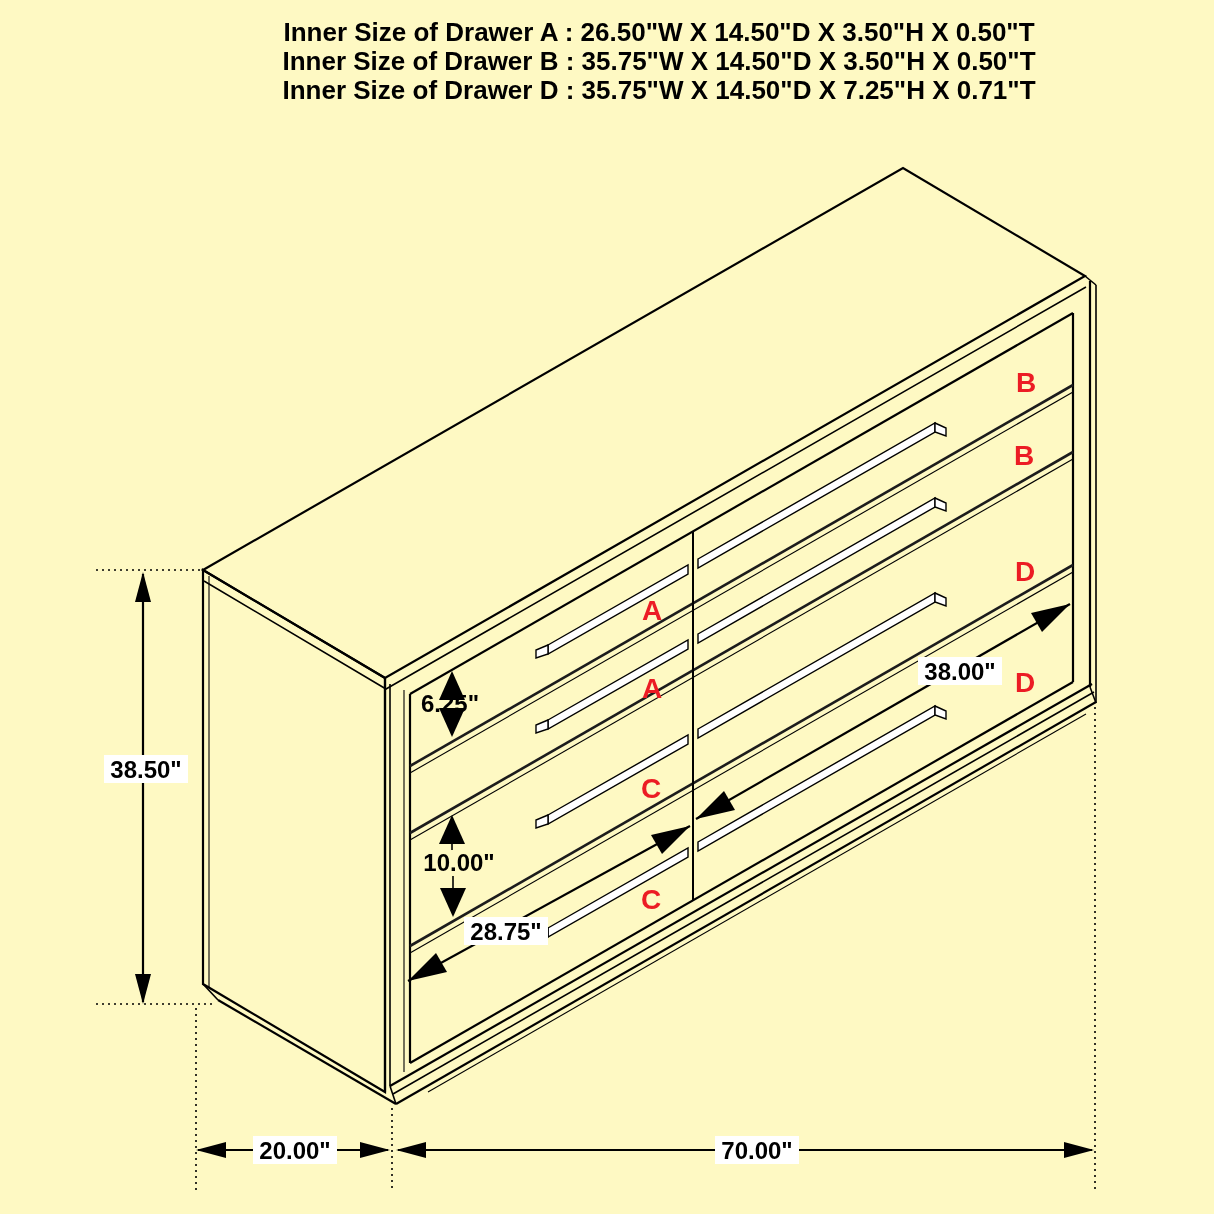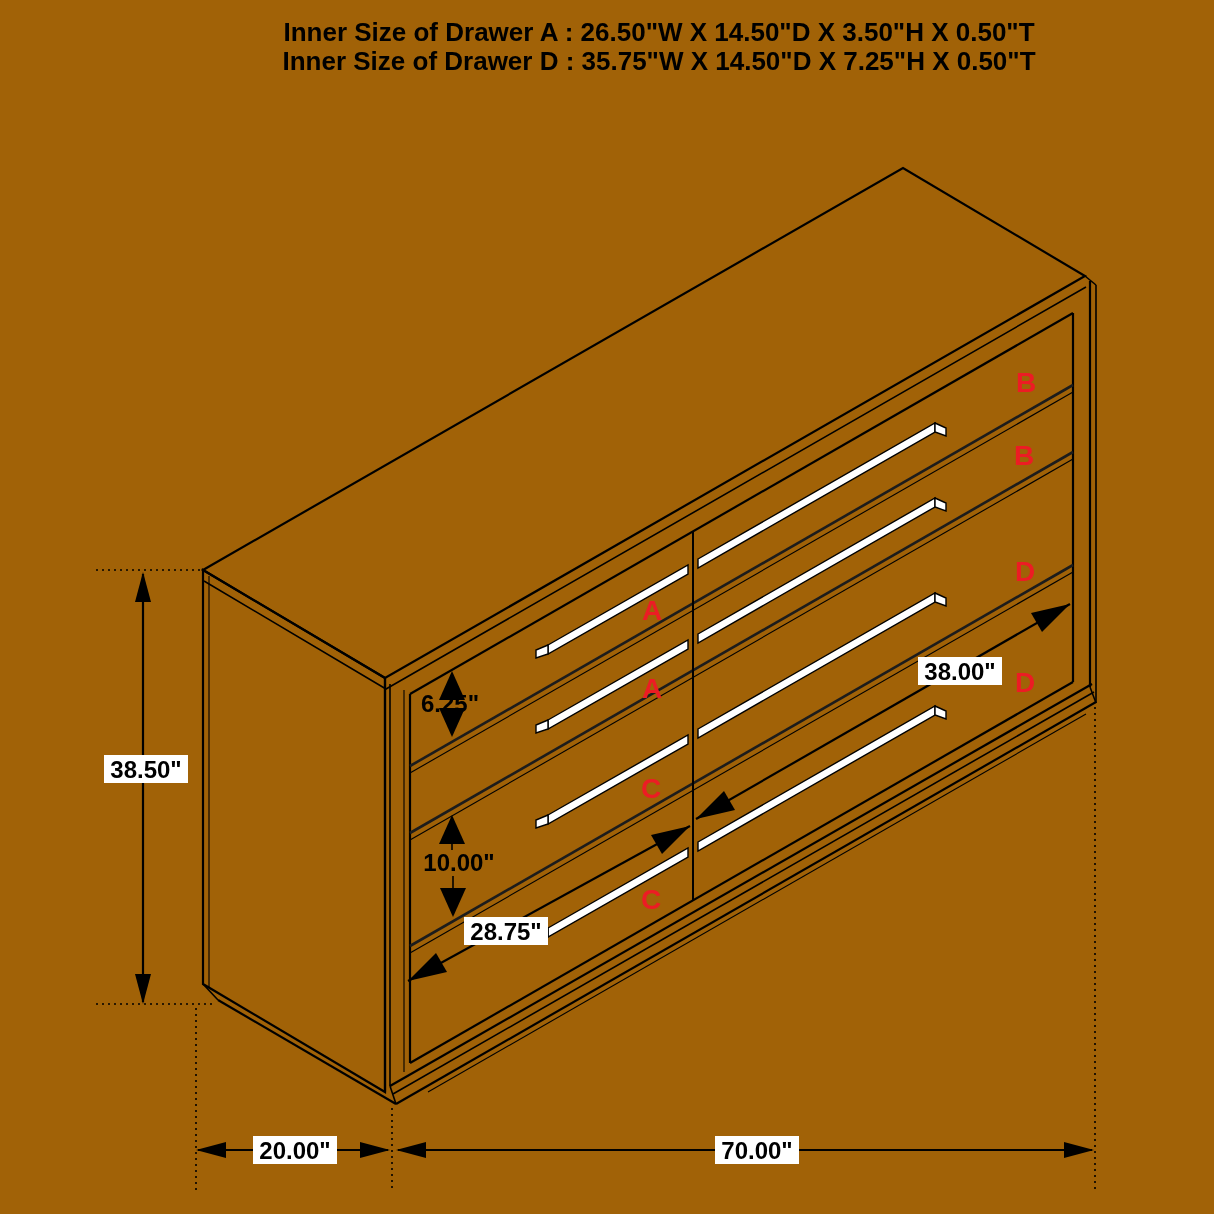--- a/index.html
+++ b/index.html
@@ -1,16 +1,16 @@
 <!DOCTYPE html>
 <html><head>
 <meta charset="utf-8">
 <style>
   html,body{margin:0;padding:0;background:#ffffff;}
-  .page{position:relative;width:1214px;height:1214px;background:#a16207;overflow:hidden;
+  .page{position:relative;width:1214px;height:1214px;background:#fef9c3;overflow:hidden;
         font-family:"Liberation Sans", sans-serif;}
   .hdr{position:absolute;top:18px;left:0;width:100%;text-align:center;
        padding-left:104px;box-sizing:border-box;}
   .hdr div{font-size:26px;font-weight:bold;line-height:29px;color:#000;white-space:pre;}
   svg text{font-family:"Liberation Sans", sans-serif;font-weight:bold;}
   .dim{font-size:24px;fill:#000;}
   .lbl{font-size:28px;}
   .ln{stroke:#000;fill:none;}
   .thick{stroke-width:2.2;}
   .med{stroke-width:1.6;}
@@ -21,21 +21,22 @@
   .handle{fill:#fff;stroke:#000;stroke-width:1.4;}
   .gapRect{fill:#fff;stroke:none;}
 </style>
 </head>
 <body>
 
 <div class="page">
 
   <div class="hdr">
     <div>Inner Size of Drawer A : 26.50"W X 14.50"D X 3.50"H X 0.50"T</div>
-    <div>Inner Size of Drawer D : 35.75"W X 14.50"D X 7.25"H X 0.50"T</div>
+    <div>Inner Size of Drawer B : 35.75"W X 14.50"D X 3.50"H X 0.50"T</div>
+    <div>Inner Size of Drawer D : 35.75"W X 14.50"D X 7.25"H X 0.71"T</div>
   </div>
 
   <svg width="1214" height="1214" viewBox="0 0 1214 1214">
 
     <g>
       <polygon class="ln thick" points="203,570 903,168 1085,276 385,678"></polygon>
       <polyline class="ln med" points="204,581 386,689 1086,287"></polyline>
     </g>
 
     <g>

